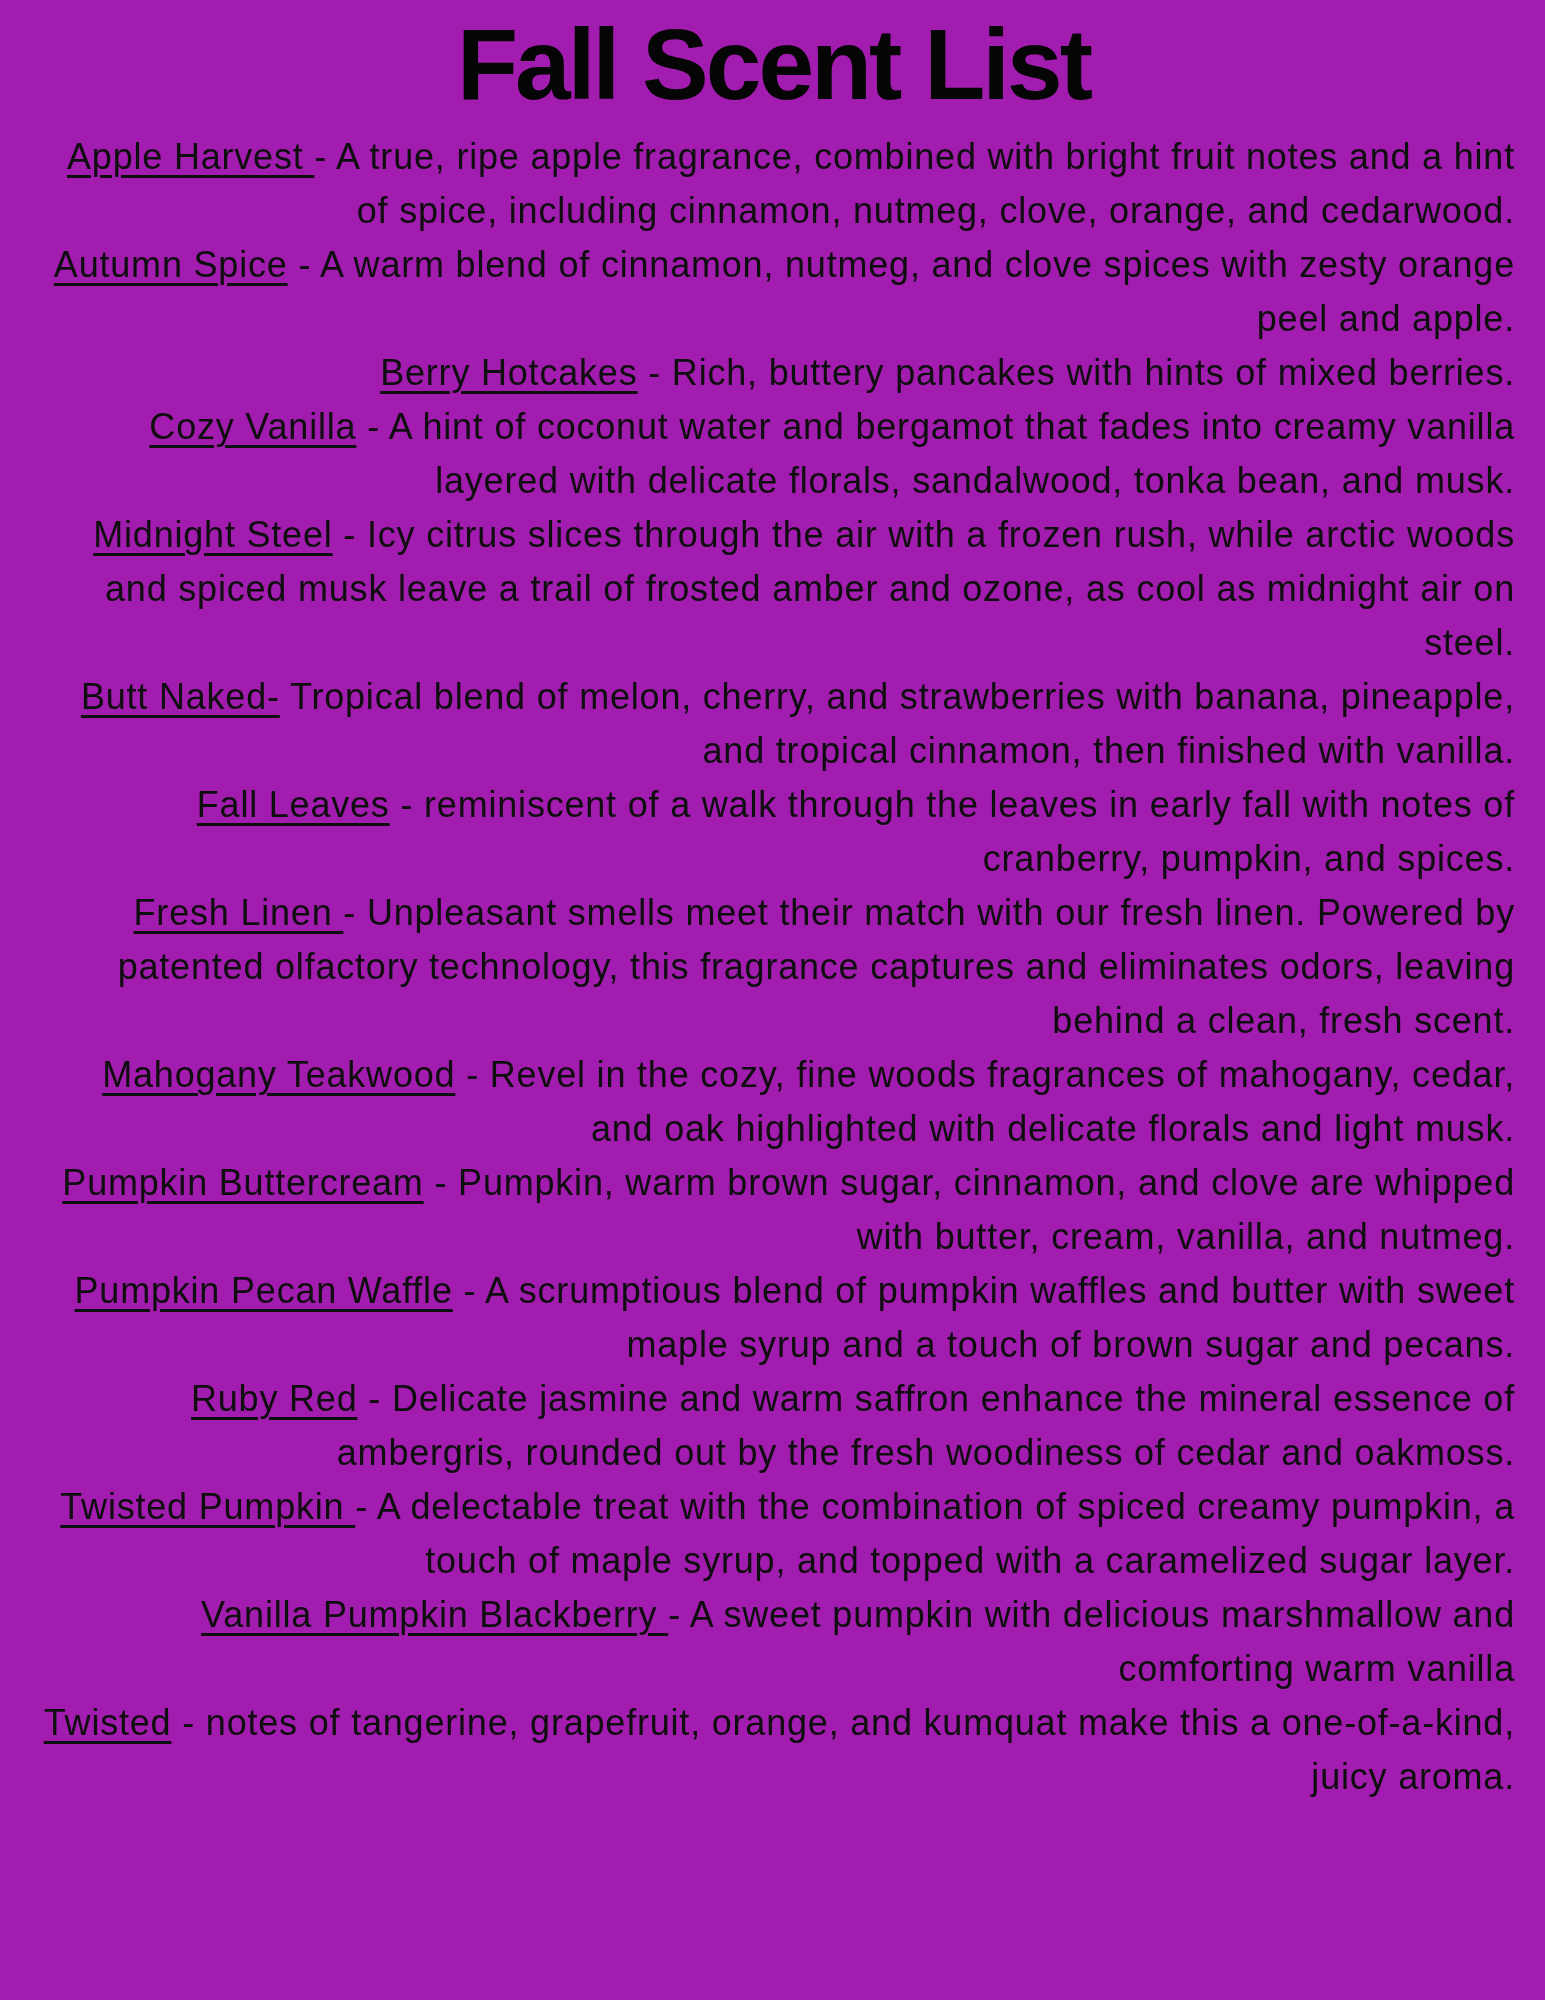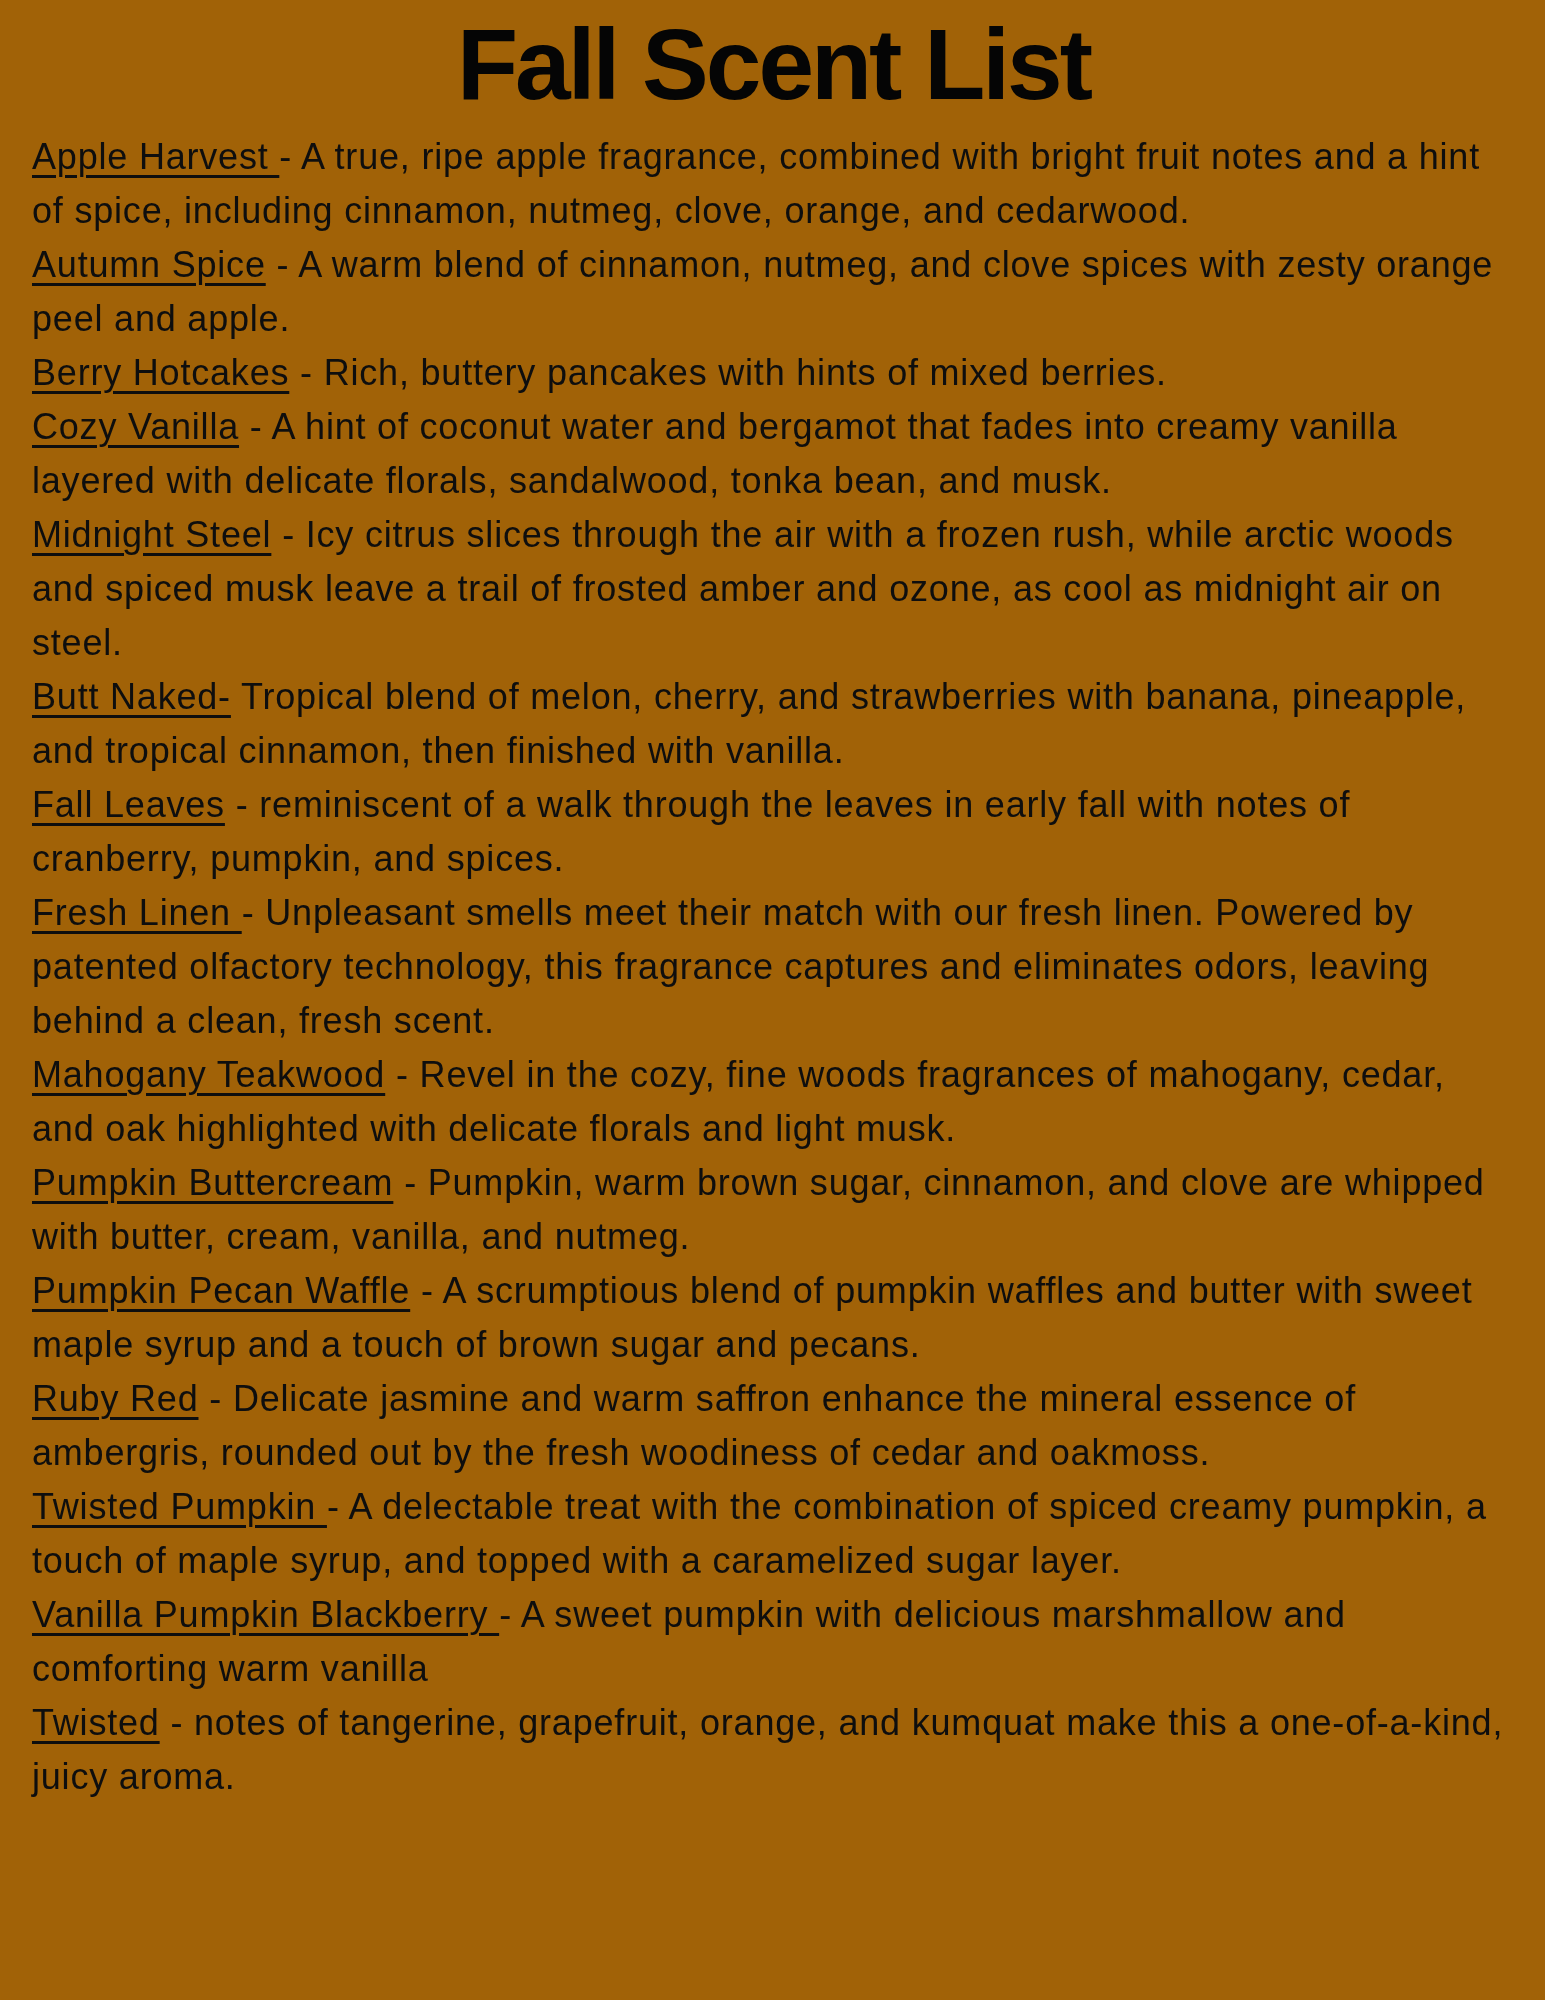--- a/index.html
+++ b/index.html
@@ -4,37 +4,38 @@
 <style>
   html, body {
     margin: 0;
     padding: 0;
     background: #ffffff;
   }
   .page {
     width: 1545px;
     height: 2000px;
     box-sizing: border-box;
-    background: #a16207;
+    background: #a21caf;
     padding: 10px 30px 0 32px;
     font-family: "Liberation Sans", "DejaVu Sans", sans-serif;
     color: #0e0e0e;
     overflow: hidden;
   }
   .title {
     margin: 0 0 12px 0;
     text-align: center;
     font-size: 100px;
     line-height: 1.08;
     font-weight: bold;
     letter-spacing: -3px;
     color: #050505;
   }
   .scent-list {
     width: 1483px;
+    text-align: right;
   }
   .entry {
     margin: 0;
     font-size: 36px;
     line-height: 54px;
     letter-spacing: 0.8px;
     font-weight: 400;
     color: #0e0e0e;
   }
   .scent-name {

